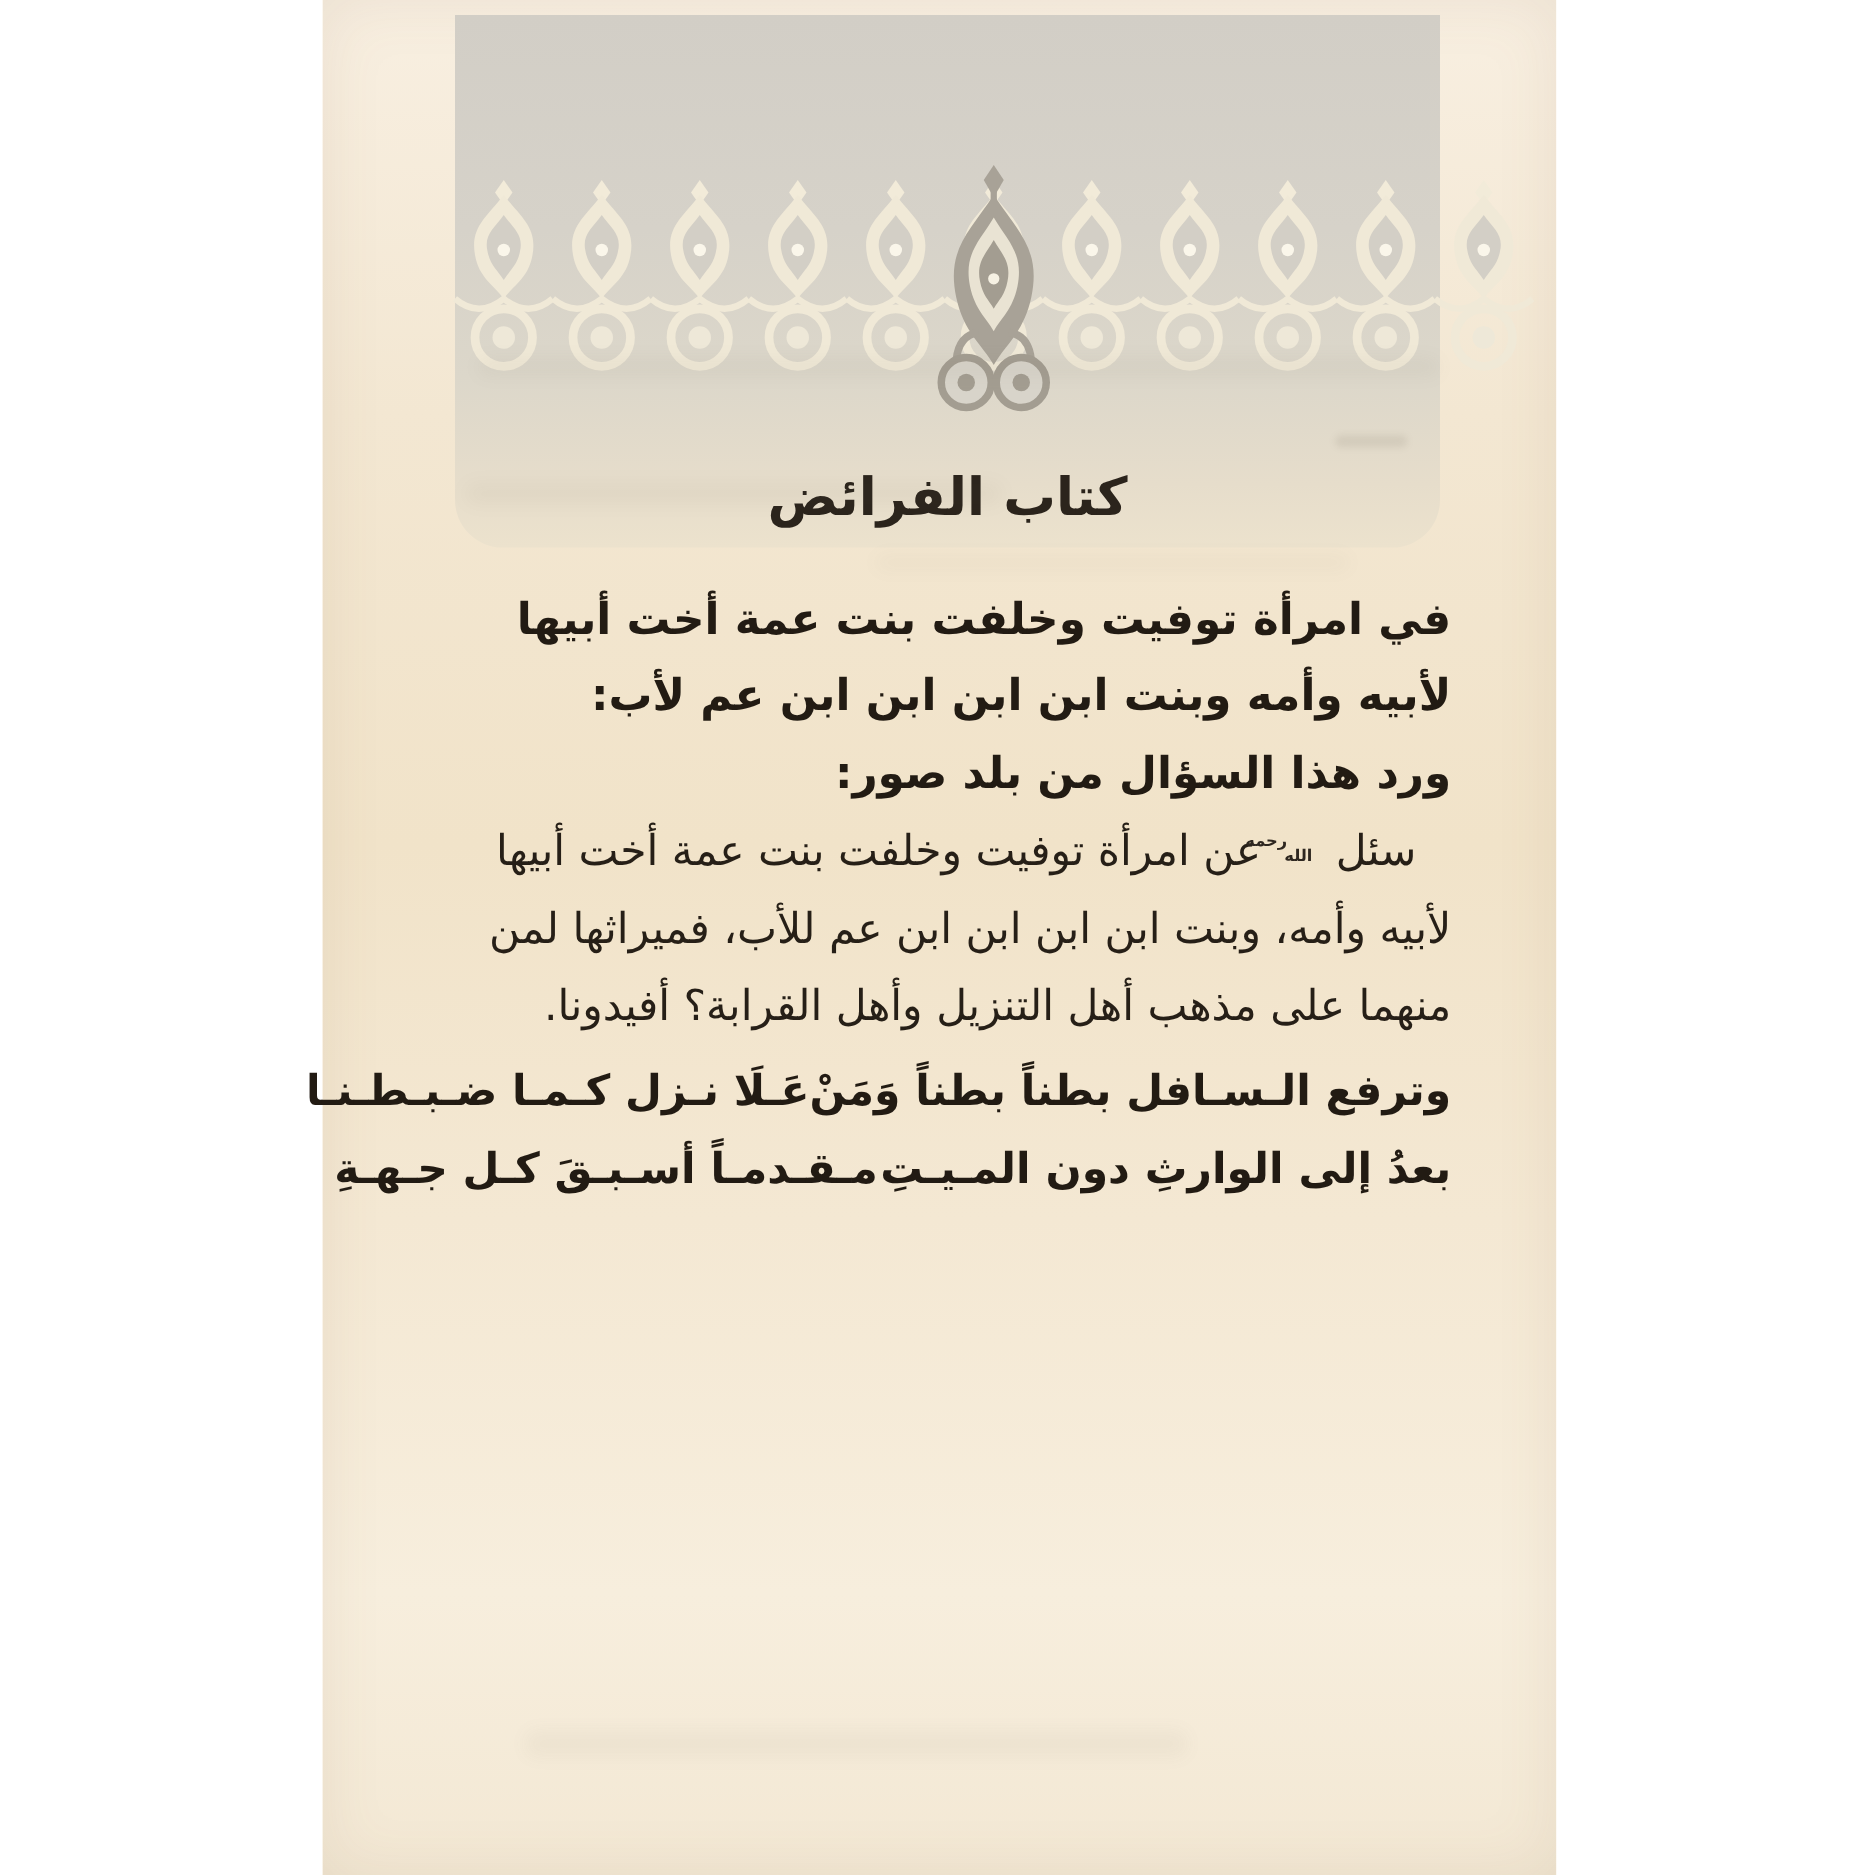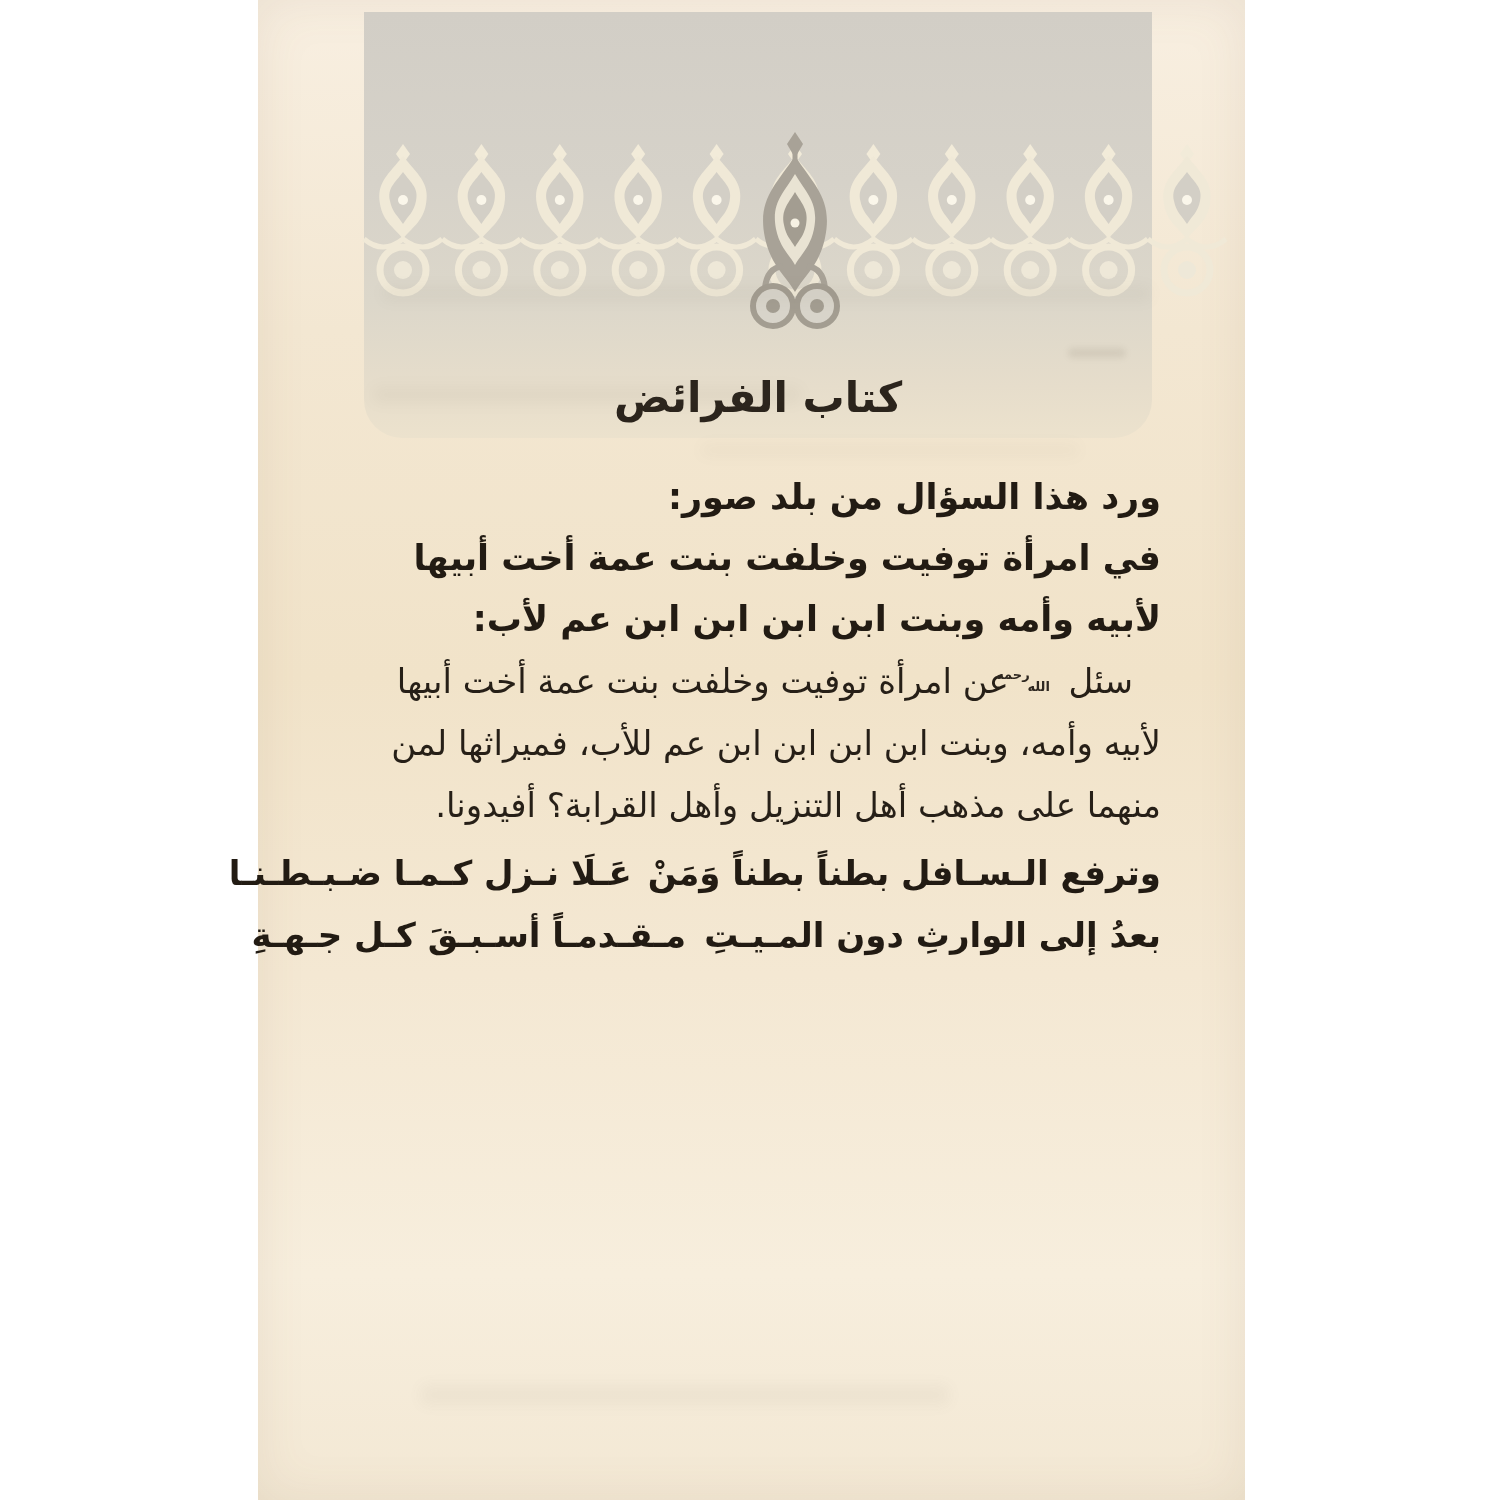--- a/index.html
+++ b/index.html
@@ -32,21 +32,21 @@
   }
   .content p{margin:0;}
   .p-bold{font-weight:700;color:#221b13;}
   .intro-line{margin-bottom:4px;font-size:35px;}
   .question-heading{margin-bottom:8px;font-size:35px;line-height:61px;}
   .indent{text-indent:28px;}
   .question-paragraph{margin-bottom:4px;}
   .answer-paragraph{margin-bottom:4px;}
   .poem{margin:6px 0 8px 0;font-weight:700;color:#221b13;}
   .poem-verse{display:flex;justify-content:space-between;align-items:baseline;}
-  .hemistich{white-space:nowrap;margin-left:16px;}
+  .hemistich{white-space:nowrap;}
   .hemistich-left{padding-left:2px;}
   .honorific{
     display:inline-block;width:38px;font-size:13px;line-height:12px;
     text-align:center;vertical-align:middle;font-weight:700;color:#2e2720;
     transform:translateY(-3px);
   }
   .artifact{position:absolute;background:#6b6252;filter:blur(7px);border-radius:8px;}
   .a1{left:382px;top:298px;width:770px;height:15px;opacity:0.06;}
   .a2{left:372px;top:398px;width:430px;height:18px;opacity:0.05;}
   .a3{left:1068px;top:360px;width:58px;height:10px;opacity:0.12;filter:blur(3px);}
@@ -97,23 +97,23 @@
       <use href="#ogee" x="705.6" y="12"></use>
       <use href="#ogee" x="784" y="12"></use>
       <g transform="translate(431,36)">
         <use href="#med"></use>
       </g>
     </svg>
     <div class="panel-title">كتاب الفرائض</div>
   </div>
 
   <div class="content">
+    <p class="p-bold question-heading">في امرأة توفيت وخلفت بنت عمة أخت أبيها لأبيه وأمه وبنت ابن ابن ابن ابن عم لأب:</p>
+
     <p class="p-bold intro-line">ورد هذا السؤال من بلد صور:</p>
-
-    <p class="p-bold question-heading">في امرأة توفيت وخلفت بنت عمة أخت أبيها لأبيه وأمه وبنت ابن ابن ابن ابن عم لأب:</p>
 
     <p class="indent question-paragraph"><span>سئل</span> <span class="honorific">رحمه الله</span> <span>عن امرأة توفيت وخلفت بنت عمة أخت أبيها لأبيه وأمه، وبنت ابن ابن ابن ابن عم للأب، فميراثها لمن منهما على مذهب أهل التنزيل وأهل القرابة؟ أفيدونا.</span></p>
 
 
     <div class="poem">
       <div class="poem-verse">
         <span class="hemistich hemistich-right">وترفع الـسـافل بطناً بطناً وَمَنْ</span>
         <span class="hemistich hemistich-left">عَـلَا نـزل كـمـا ضـبـطـنـا</span>
       </div>
       <div class="poem-verse">

